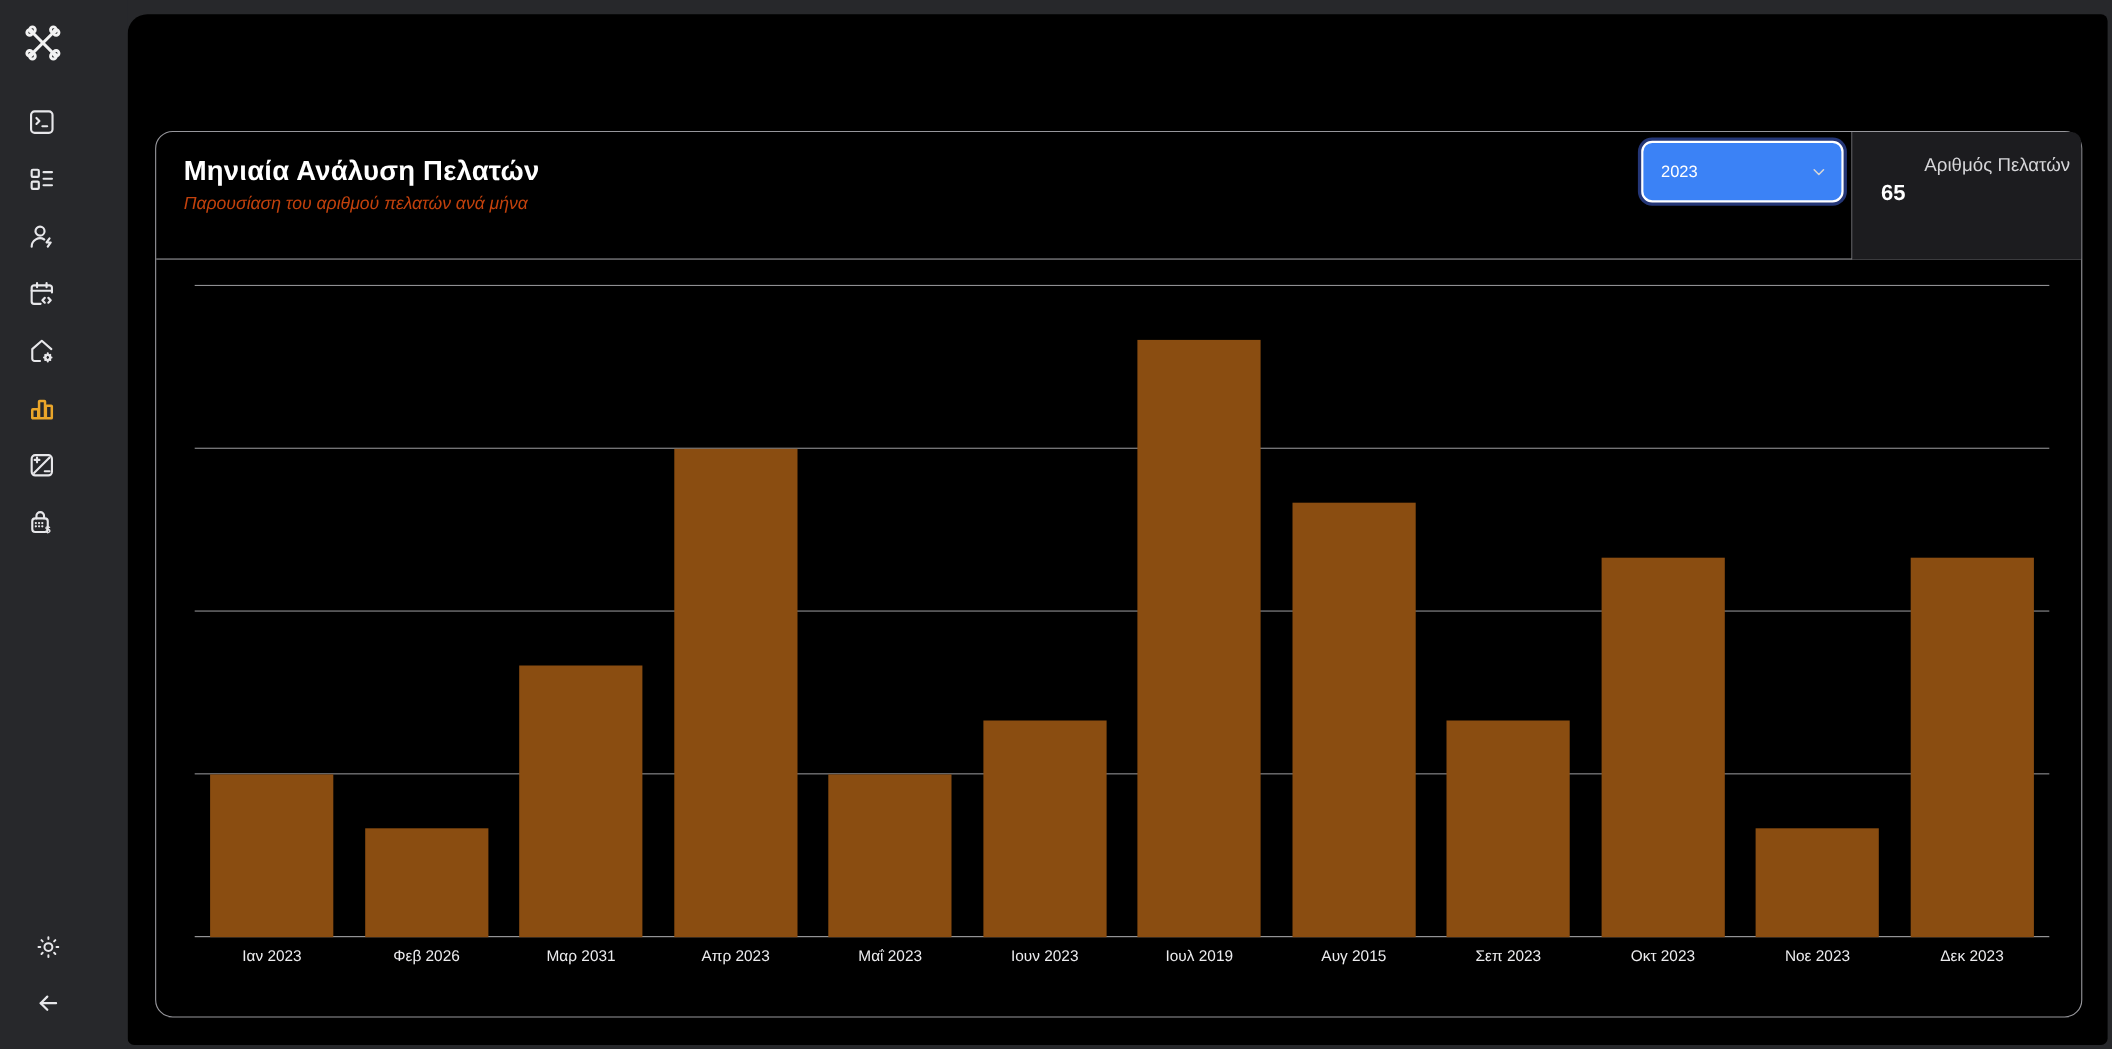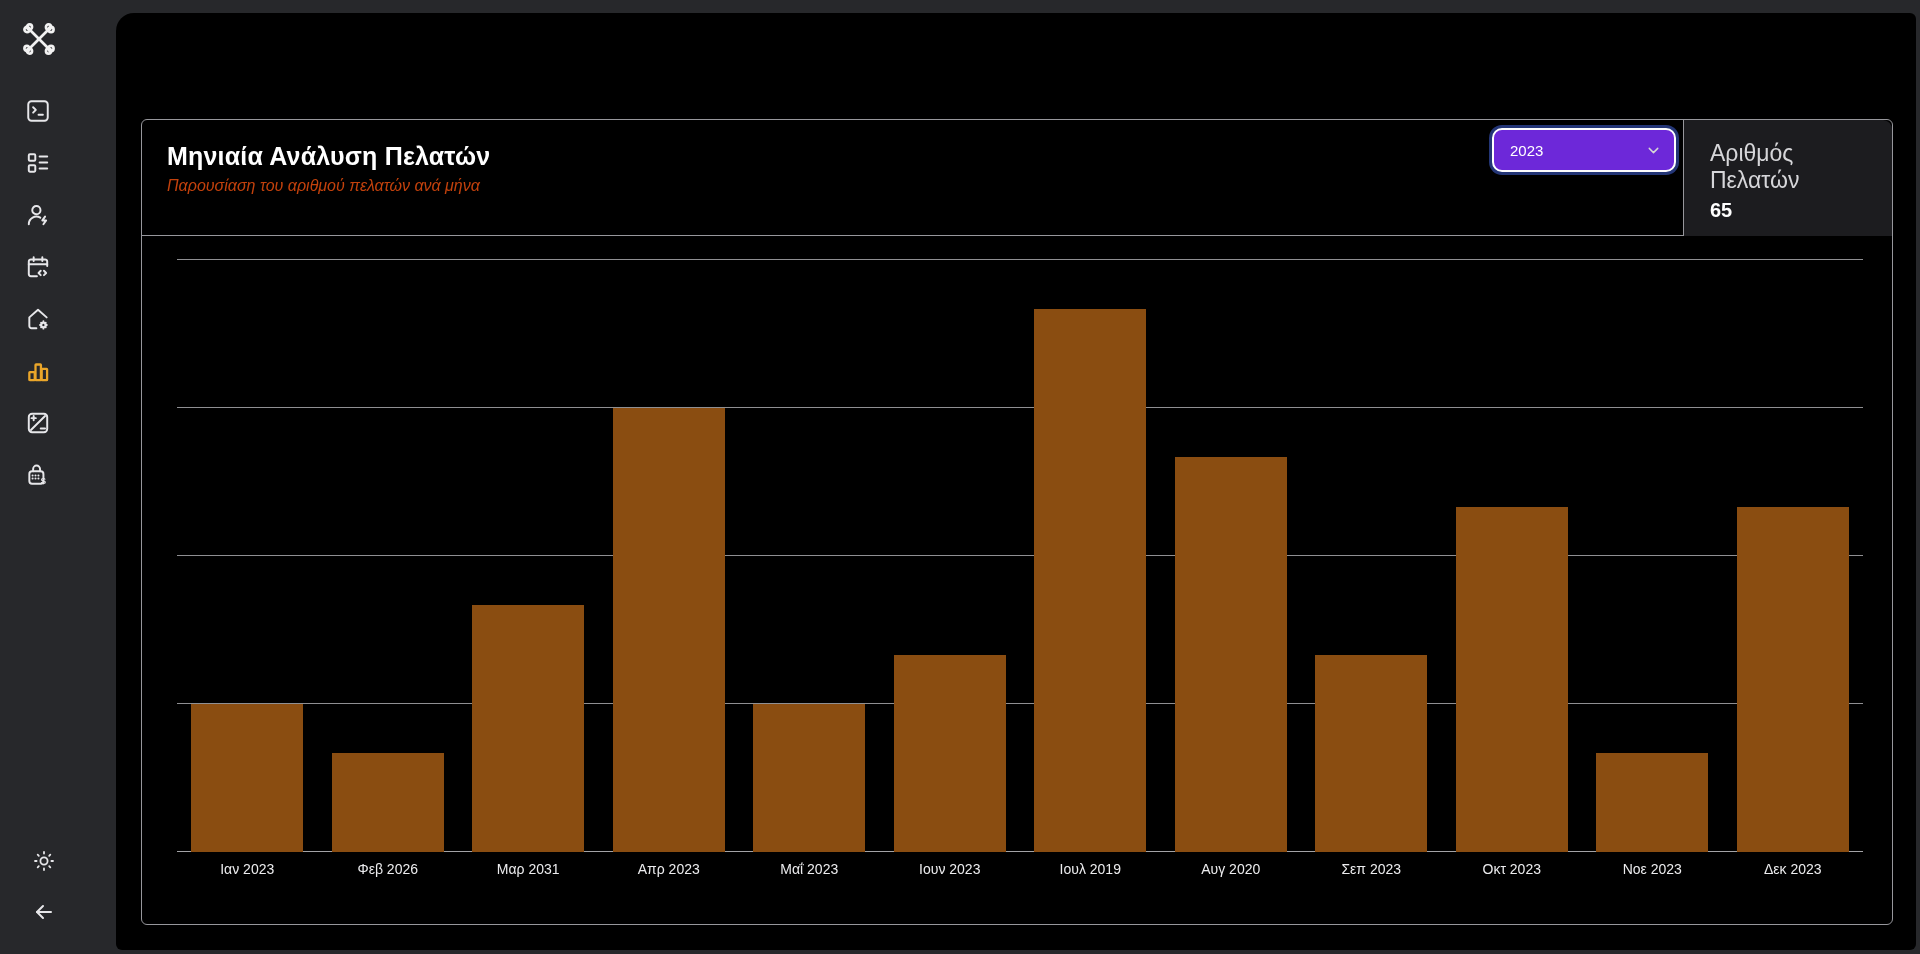--- a/index.html
+++ b/index.html
@@ -40,40 +40,40 @@
   }
   .tab {
     border:none; background:transparent; color:#fafafa; cursor:pointer;
     font-family:inherit; font-size:14px; font-weight:700; letter-spacing:.4px;
     padding:8px 13px; border-radius:5px; line-height:1;
   }
   .tab.active { background:#000; color:#efa33a; }
   
   .card {
     position:absolute; left:25px; top:106px; width:1752px; height:806px;
-    background:#000; border:1px solid #97979c; border-radius:6px;
+    background:#000; border:1px solid #97979c; border-radius:16px;
   }
   .card-header { position:absolute; top:0; left:0; right:0; height:116px; border-bottom:1px solid #97979c; }
   .titles { position:absolute; left:25px; top:22px; }
   .card-title { color:#fff; font-size:25px; font-weight:700; letter-spacing:.2px; }
   .card-subtitle { color:#c2410c; font-size:16px; margin-top:6px;font-style:italic; }
   .year-select {
-    position:absolute; top:8px; right:216px; width:184px; height:44px;
-    background:#6d28d9; border:2px solid #fff; border-radius:10px;
+    position:absolute; top:8px; right:216px; width:184px; height:56px;
+    background:#3b82f6; border:2px solid #fff; border-radius:10px;
     box-shadow:0 0 0 3px rgba(40,60,132,.9);
     display:flex; align-items:center; justify-content:space-between;
     padding:0 12px 0 16px; color:#fff; font-size:15px; font-weight:400; cursor:pointer;
   }
   .year-select svg { width:17px; height:17px; color:#d6d6d6; }
   .stat {
     position:absolute; top:0; right:0; width:209px; height:116px;
     background:#1c1c1f; border-left:1px solid #97979c; border-top-right-radius:9px;
     padding:20px 10px 0 26px;
   }
-  .stat-label { color:#d6d6d9; font-size:23px; }
+  .stat-label { color:#d6d6d9; font-size:17px;text-align:right; }
   .stat-value { color:#fff; font-size:20px; font-weight:700; margin-top:5px; }
   
   .plot { position:absolute; left:35px; top:140px; width:1686px; height:592px; }
   .gridline { position:absolute; left:0; right:0; height:1px; background:#8f8f92; }
   .gridline.base { background:#a3a3a6; }
   .bars { position:absolute; inset:0; display:flex; align-items:flex-end; z-index:2; }
   .slot { flex:1 1 0; display:flex; justify-content:center; align-items:flex-end; height:100%; }
   .bar { width:80%; background:#8a4d11; }
   .xlabels { position:absolute; left:35px; top:741px; width:1686px; display:flex; }
   .xlabel { flex:1 1 0; text-align:center; color:#ececee; font-size:14px; }
@@ -245,21 +245,21 @@
           </div>
         </div>
       <div class="xlabels" id="xlabels">
           <div class="xlabel">Ιαν 2023</div>
           <div class="xlabel">Φεβ 2026</div>
           <div class="xlabel">Μαρ 2031</div>
           <div class="xlabel">Απρ 2023</div>
           <div class="xlabel">Μαΐ 2023</div>
           <div class="xlabel">Ιουν 2023</div>
           <div class="xlabel">Ιουλ 2019</div>
-          <div class="xlabel">Αυγ 2020</div>
+          <div class="xlabel">Αυγ 2015</div>
           <div class="xlabel">Σεπ 2023</div>
           <div class="xlabel">Οκτ 2023</div>
           <div class="xlabel">Νοε 2023</div>
           <div class="xlabel">Δεκ 2023</div>
         </div>
     </section>
 
   </main>
 </div>
 

